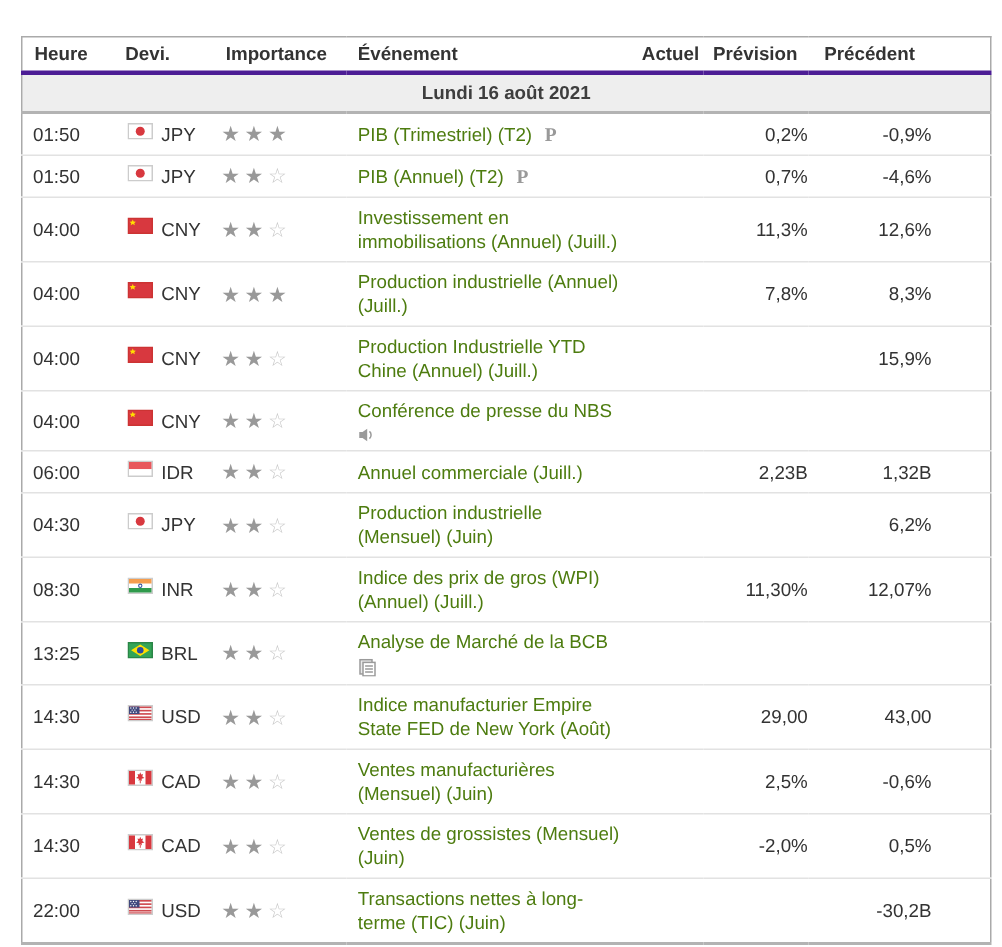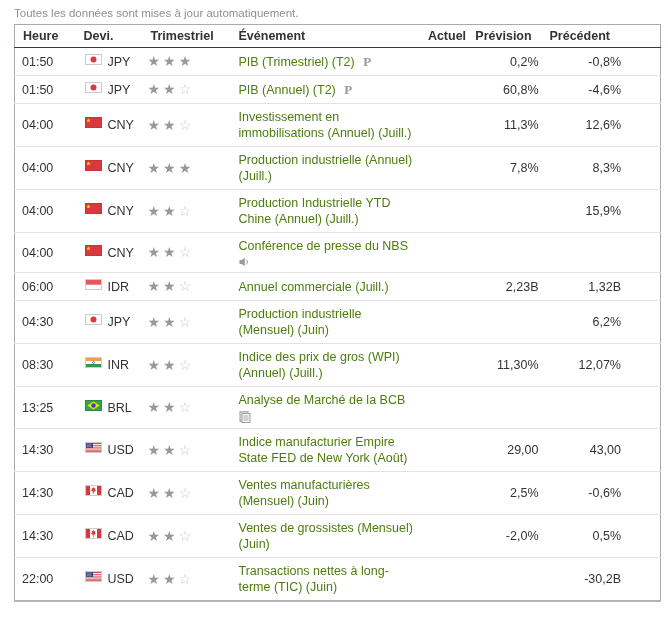--- a/index.html
+++ b/index.html
@@ -21,21 +21,21 @@
   .topbar-right{font-size:11.5px;color:#909090;}
   
   table.cal{
     width:646px;margin-left:14px;border-collapse:collapse;table-layout:fixed;
     border:1px solid #aaa;font-size:12.5px;color:#333;
   }
   col.c1{width:61px}col.c2{width:70px}col.c3{width:85px}col.c4{width:195px}
   col.c5{width:43px}col.c6{width:70px}col.c7{width:122px}
   thead th{
     font-weight:bold;text-align:left;padding:4px 0 4px 8px;font-size:12.5px;
-    border-bottom:1px solid #4c1d95;white-space:nowrap;
+    border-bottom:3px solid #4c1d95;white-space:nowrap;
   }
   thead th.num{text-align:center;padding-left:0;padding-right:0;}
   thead th.prev{padding-right:39px;}
   thead th.imp{padding-left:5px;}
   tr.day-row td{
     background:#eee;text-align:center;font-weight:bold;color:#3e3e3e;
     padding:4px 0;border-top:1px solid #b3b3b3;border-bottom:2px solid #b3b3b3;
   }
   tbody tr.ev + tr.ev td{border-top:1px solid #e2e2e2;}
   tbody td{vertical-align:middle;padding:5px 0;line-height:16px;}
@@ -52,87 +52,89 @@
     color:#999;font-size:13px;margin-left:5px;}
   .ev-icon-line{margin-top:3px;line-height:0;}
   td.c-val{text-align:right;white-space:nowrap;}
   td.c-prev{padding-right:39px;}
   tbody tr:last-child td{border-bottom:2px solid #b3b3b3;}
 </style>
 </head>
 <body>
 
 <div class="topbar">
-  <div class="topbar-right">Toutes les données sont mises à jour automatiquement.</div>
 </div>
 
 <table class="cal">
   <colgroup>
     <col class="c1">
       <col class="c2">
       <col class="c3">
       <col class="c4">
     <col class="c5">
       <col class="c6">
       <col class="c7">
   </colgroup>
   <thead>
     <tr>
       <th>Heure</th>
       <th>Devi.</th>
-      <th class="imp">Trimestriel</th>
+      <th class="imp">Importance</th>
       <th>Événement</th>
       <th class="num">Actuel</th>
       <th class="num">Prévision</th>
       <th class="num prev">Précédent</th>
     </tr>
   </thead>
   <tbody id="cal-body">
+    <tr class="day-row">
+      <td colspan="7">Lundi 16 août 2021</td>
+    </tr>
 
   <tr class="ev">
     <td class="c-time">01:50</td>
     <td class="c-cur">
       <span class="cur-wrap">
         <span class="flag">
               <svg width="17" height="11">
                 <rect x="0.5" y="0.5" width="16" height="10" fill="#fff" stroke="#ccc"></rect>
                 <circle cx="8.5" cy="5.5" r="3" fill="#d8383f"></circle>
               </svg>
             </span>
         <span class="cur-code">JPY</span>
       </span>
     </td>
     <td class="c-imp"><span class="star filled">★</span><span class="star filled">★</span><span class="star filled">★</span></td>
     <td class="c-event">
       <span class="ev-link">PIB (Trimestriel) (T2)</span>
     <span class="p-icon">P</span></td>
     <td class="c-val"></td>
     <td class="c-val">0,2%</td>
-    <td class="c-val c-prev">-0,8%</td>
+    <td class="c-val c-prev">-0,9%</td>
   </tr>
 
   <tr class="ev">
     <td class="c-time">01:50</td>
     <td class="c-cur">
       <span class="cur-wrap">
         <span class="flag">
               <svg width="17" height="11">
                 <rect x="0.5" y="0.5" width="16" height="10" fill="#fff" stroke="#ccc"></rect>
                 <circle cx="8.5" cy="5.5" r="3" fill="#d8383f"></circle>
               </svg>
             </span>
         <span class="cur-code">JPY</span>
       </span>
     </td>
     <td class="c-imp"><span class="star filled">★</span><span class="star filled">★</span><span class="star empty">☆</span></td>
     <td class="c-event">
       <span class="ev-link">PIB (Annuel) (T2)</span>
     <span class="p-icon">P</span></td>
     <td class="c-val"></td>
-    <td class="c-val">60,8%</td>
+    <td class="c-val">0,7%</td>
     <td class="c-val c-prev">-4,6%</td>
   </tr>
 
   <tr class="ev">
     <td class="c-time">04:00</td>
     <td class="c-cur">
       <span class="cur-wrap">
         <span class="flag">
               <svg width="17" height="11">
                 <rect x="0.5" y="0.5" width="16" height="10" fill="#d8383f" stroke="#c33"></rect>

